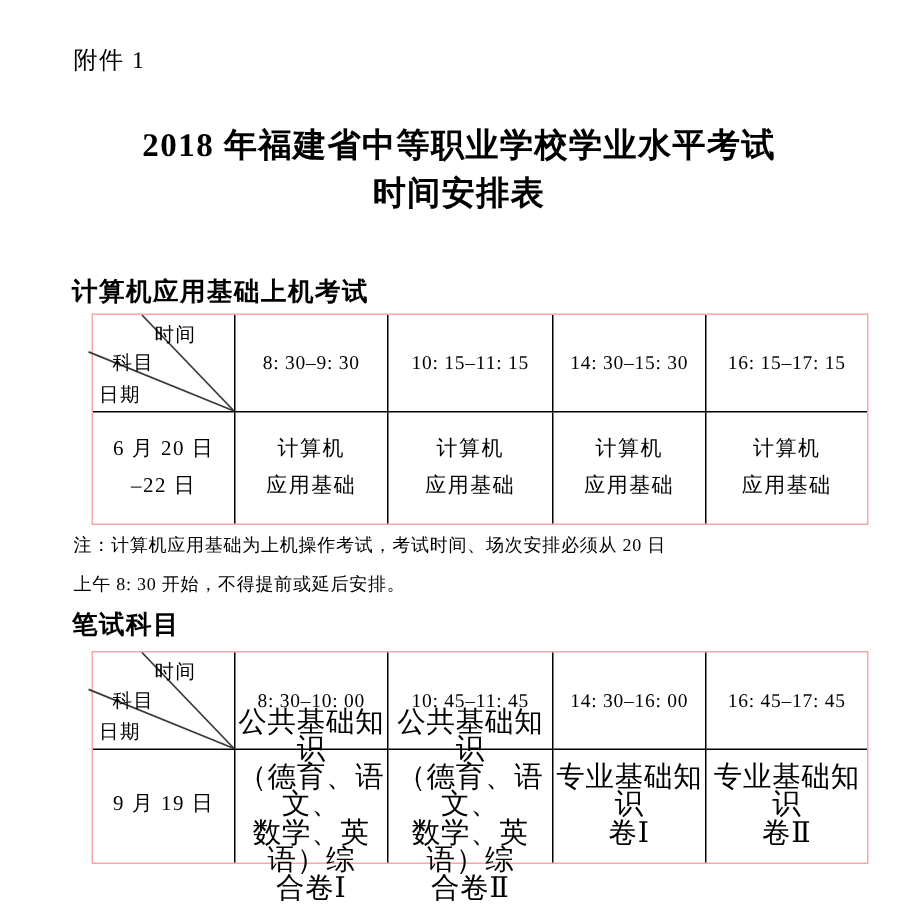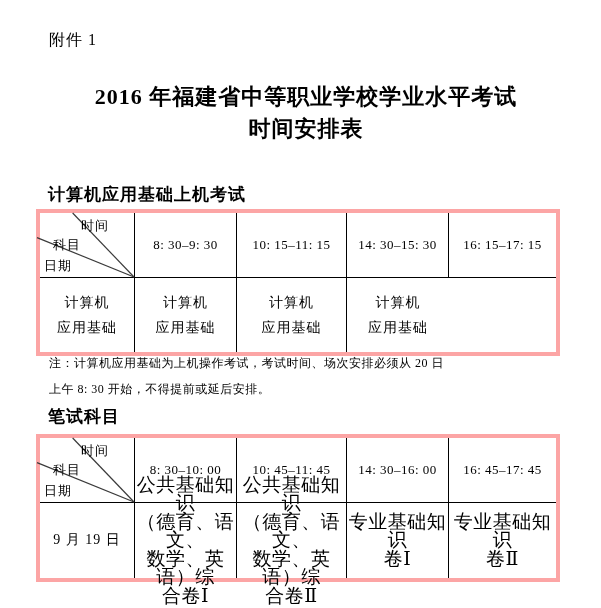--- a/index.html
+++ b/index.html
@@ -15,23 +15,23 @@
     font-size:22px;font-weight:bold;line-height:32px;letter-spacing:1px;
   }
   .table-title{
     position:absolute;left:36px;width:516px;text-align:left;
     font-family:"Liberation Sans","DejaVu Sans",sans-serif;
     font-size:17px;font-weight:bold;line-height:20px;letter-spacing:1px;
   }
   .table-title.t1{top:185px;}
   .table-title.t2{top:407px;}
   .exam-table{
-    position:absolute;left:24px;display:grid;
+    position:absolute;left:49px;display:grid;
     grid-template-columns:95px 102px 110px 102px 107px;
-    border:4px solid #fca5a5;
+    border:1px solid #fca5a5;
   }
   .exam-table.t1{top:209px;grid-template-rows:65px 74px;}
   .exam-table.t2{top:434px;grid-template-rows:65px 75px;}
   .cell{
     box-sizing:border-box;border-right:1px solid #000;border-bottom:1px solid #000;
     display:flex;flex-direction:column;align-items:center;justify-content:center;
     text-align:center;
   }
   .cell.col-last{border-right:none;}
   .cell.row-last{border-bottom:none;}
@@ -52,41 +52,43 @@
   }
 </style>
 </head>
 <body>
 
 <div class="page">
 
   <div class="attachment">附件 1</div>
 
   <div class="doc-title">
-    <div>2016 年福建省中等职业学校学业水平考试</div>
+    <div>2018 年福建省中等职业学校学业水平考试</div>
     <div>时间安排表</div>
   </div>
 
   <div class="table-title t1">计算机应用基础上机考试</div>
 
   <div class="exam-table t1">
     <div class="cell corner">
       <svg viewBox="0 0 95 65" preserveAspectRatio="none">
         <line x1="33" y1="0" x2="95" y2="65" stroke="#3a3a3a" stroke-width="1.2"></line>
         <line x1="-3" y1="25" x2="95" y2="65" stroke="#3a3a3a" stroke-width="1.2"></line>
       </svg>
       <span class="lbl lbl-time">时间</span>
       <span class="lbl lbl-subject">科目</span>
       <span class="lbl lbl-date">日期</span>
     </div>
     <div class="cell time-cell">8: 30–9: 30</div>
     <div class="cell time-cell">10: 15–11: 15</div>
     <div class="cell time-cell">14: 30–15: 30</div>
     <div class="cell time-cell col-last">16: 15–17: 15</div>
 
+    <div class="cell body-cell date-cell multiline row-last">6 月 20 日
+–22 日</div>
     <div class="cell body-cell multiline row-last">计算机
 应用基础</div>
     <div class="cell body-cell multiline row-last">计算机
 应用基础</div>
     <div class="cell body-cell multiline row-last">计算机
 应用基础</div>
     <div class="cell body-cell multiline row-last col-last">计算机
 应用基础</div>
   </div>
 

